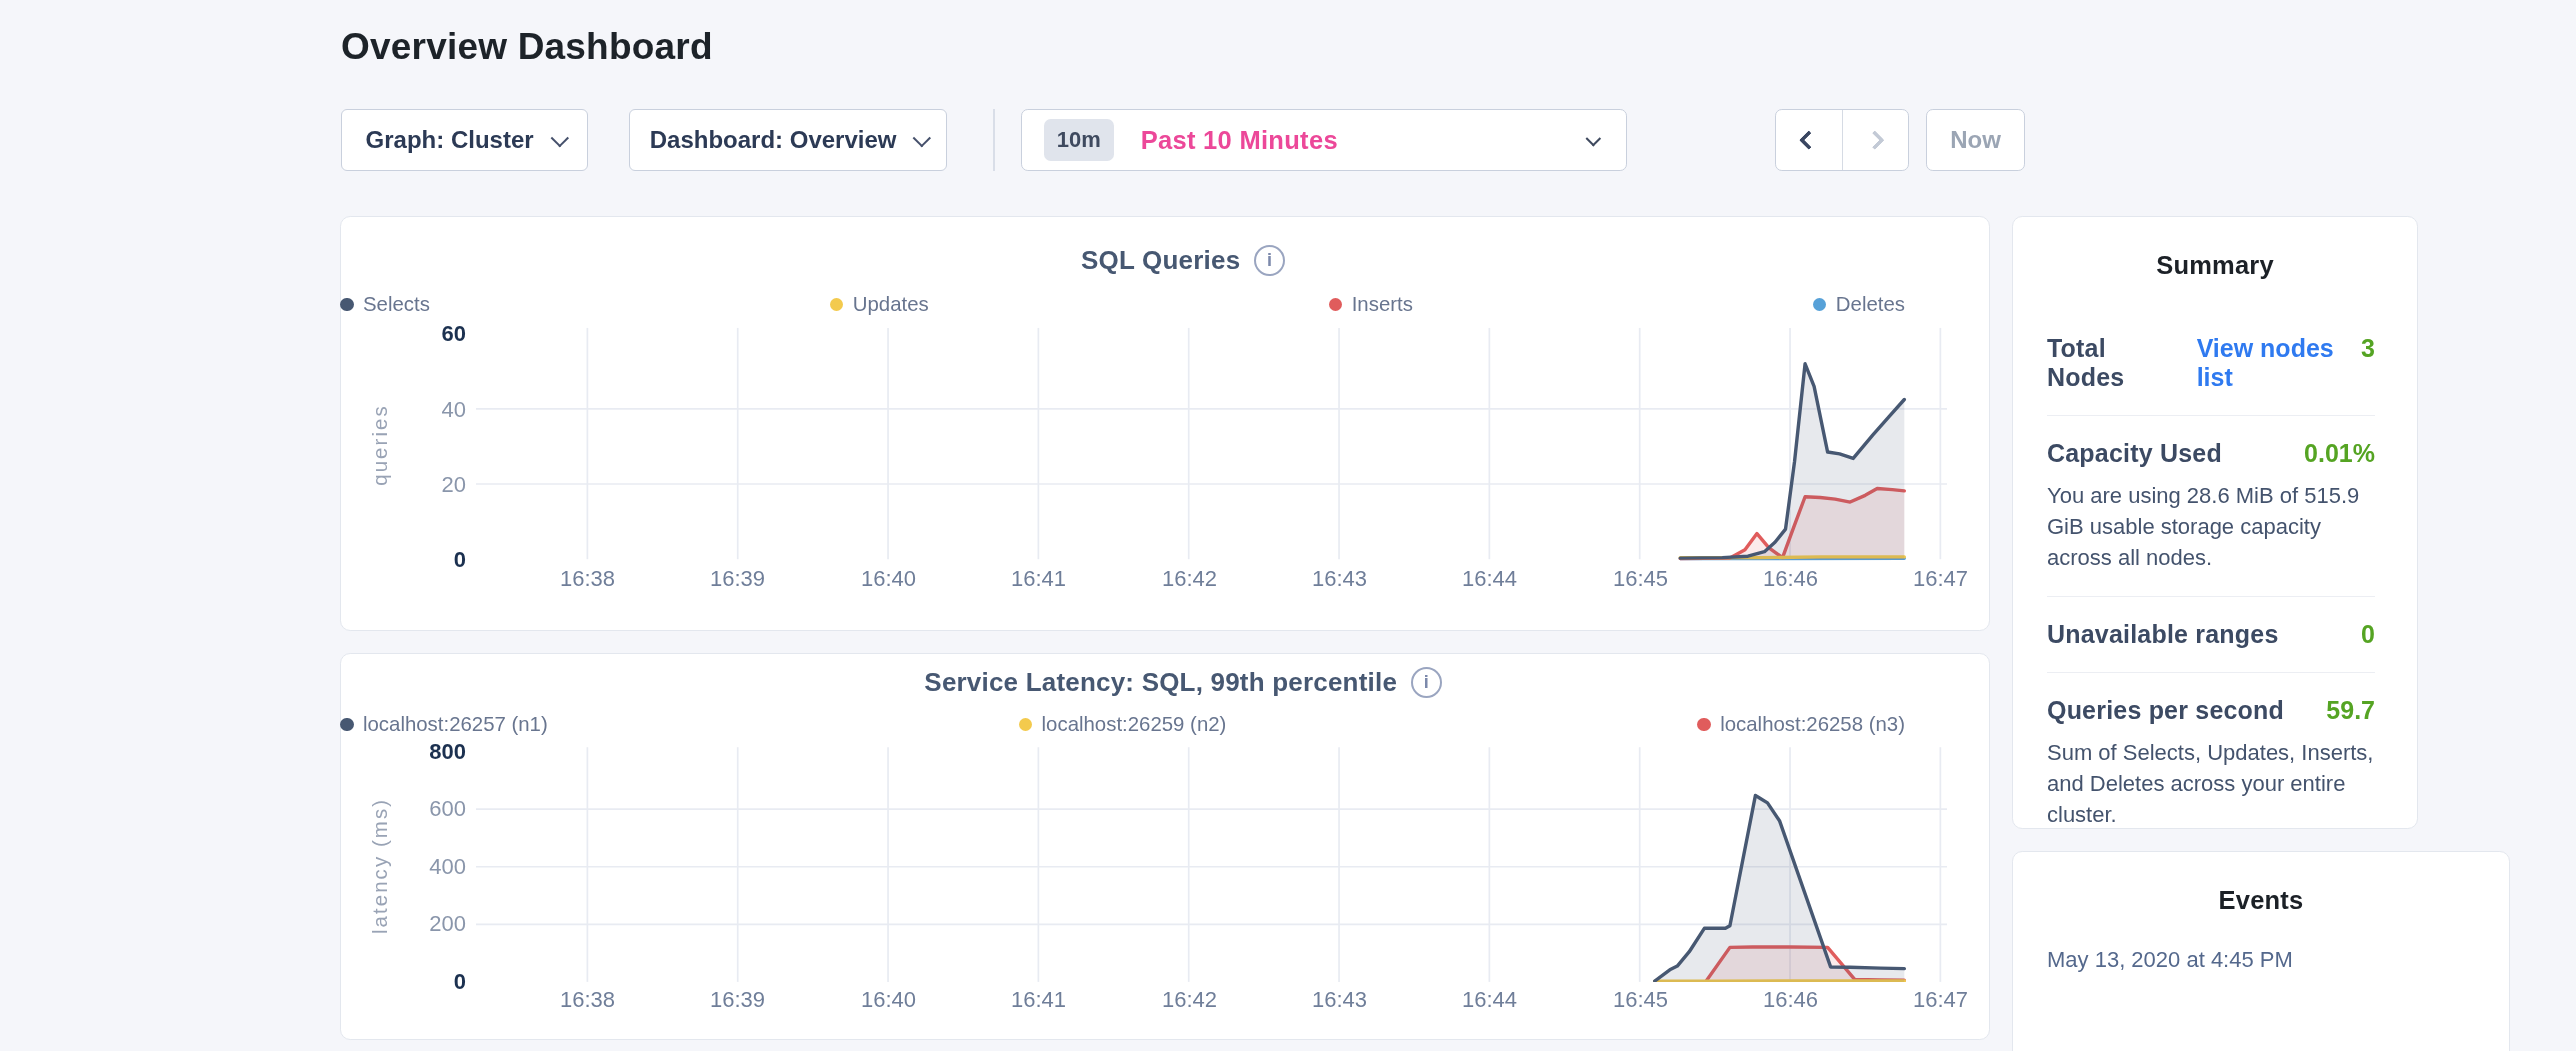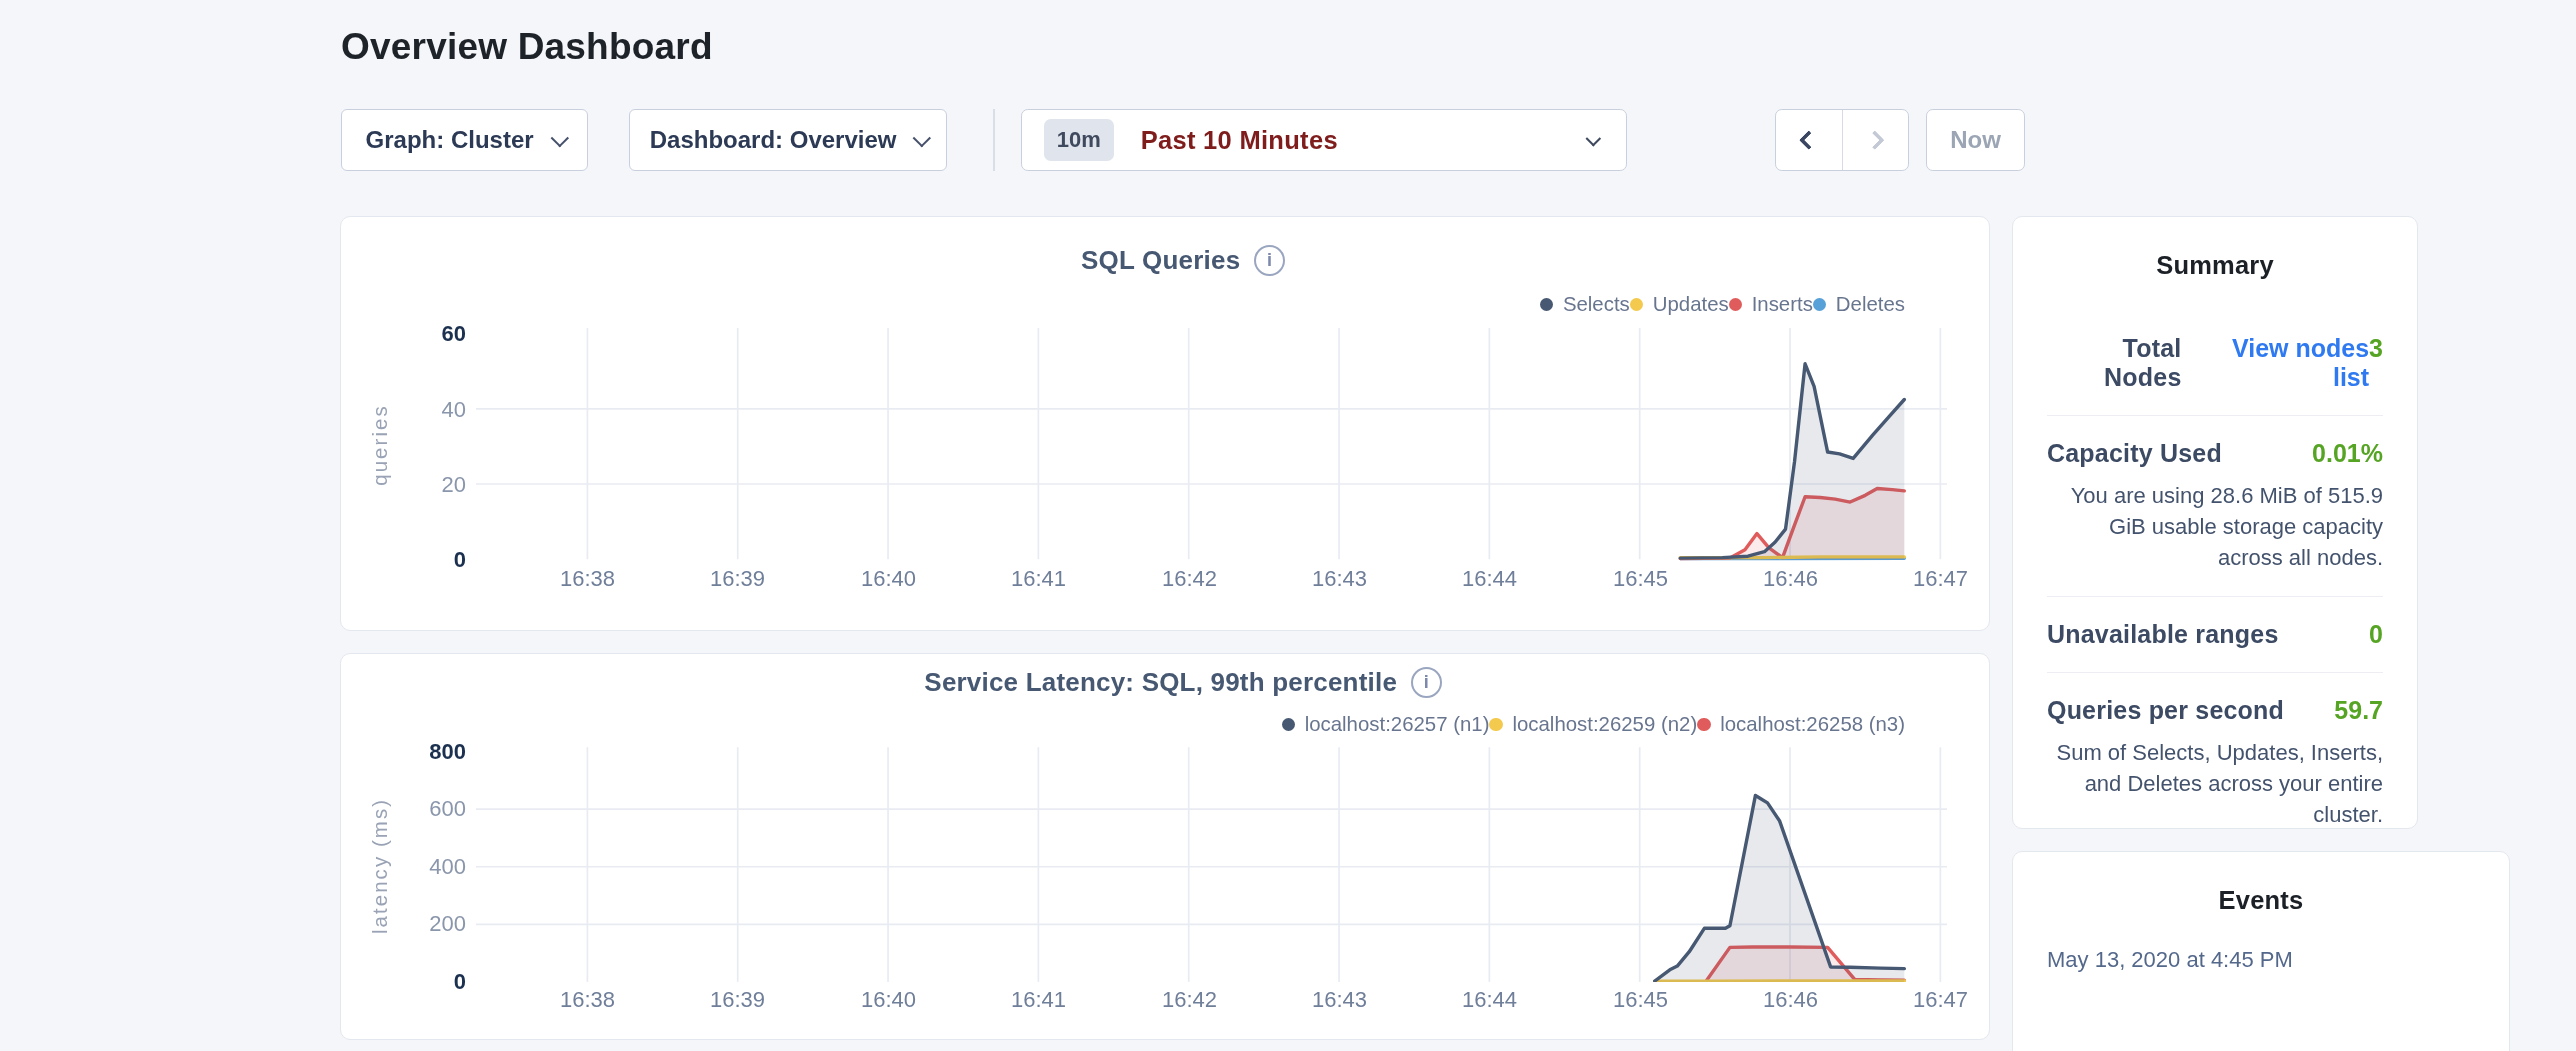--- a/index.html
+++ b/index.html
@@ -24,21 +24,21 @@
   #graph-select { left:341px; width:247px; }
   #dashboard-select { left:629px; width:318px; }
   .chev-down { width:12.8px; height:12.8px; border-right:2.6px solid #45506b; border-bottom:2.6px solid #45506b;
                transform:rotate(45deg) translateY(-3.4px); display:inline-block; }
   .controls-divider { position:absolute; left:993px; top:109px; width:1.7px; height:62px; background:#d9dee8; }
 
   .time-box { position:absolute; left:1021px; top:109px; width:606px; height:62px; background:#fff;
               border:1.7px solid #c9d0dd; border-radius:6.8px; display:flex; align-items:center; cursor:pointer; }
   .time-badge { margin-left:22px; background:#e0e4ec; border-radius:6.8px; padding:7.7px 12.8px; font-size:22px;
                 font-weight:700; color:#3f4a5f; }
-  .time-label { margin-left:27px; font-size:25.5px; font-weight:700; color:#7f1d1d; letter-spacing:0.3px; }
+  .time-label { margin-left:27px; font-size:25.5px; font-weight:700; color:#ec4899; letter-spacing:0.3px; }
   .time-chev { position:absolute; right:29px; width:11px; height:11px; border-right:2.1px solid #3f4a5f;
                border-bottom:2.1px solid #3f4a5f; transform:rotate(45deg) translateY(-2.6px); }
 
   .arrow-group { position:absolute; left:1775px; top:109px; width:134px; height:62px; background:#fff;
                  border:1.7px solid #c9d0dd; border-radius:6.8px; display:flex; }
   .arrow-btn { flex:1; display:flex; align-items:center; justify-content:center; cursor:pointer; }
   .arrow-btn + .arrow-btn { border-left:1.7px solid #d6dbe4; }
   .chev-left { width:13.6px; height:13.6px; border-left:4.3px solid #3a4661; border-bottom:4.3px solid #3a4661;
                transform:rotate(45deg); border-radius:1.7px; }
   .chev-right { width:13.6px; height:13.6px; border-right:4.3px solid #c3cad6; border-top:4.3px solid #c3cad6;
@@ -54,36 +54,36 @@
   #summary-card { left:2012px; top:216px; width:406px; height:613px; }
   #events-card  { left:2012px; top:851px; width:498px; height:238px; }
 
   
   .chart-title-row { position:absolute; left:340px; width:1650px; display:flex; align-items:center;
                      justify-content:center; gap:13.6px;padding-left:36px; }
   #title-row-0 { top:245px; } #title-row-1 { top:667px; }
   .chart-title { font-size:26px; font-weight:700; color:#475872; letter-spacing:0.2px; }
   .info-icon { width:31px; height:31px; border:2.1px solid #9aa5c0; border-radius:50%; color:#7c89ab;
                font-size:18px; font-weight:600; display:flex; align-items:center; justify-content:center; cursor:pointer; }
-  .legend { position:absolute; left:340px; width:1565px; display:flex; justify-content:flex-end; }
+  .legend { position:absolute; left:340px; width:1565px; display:flex; justify-content:space-between; }
   #legend0 { top:293px; } #legend1 { top:713px; }
   .legend-item { display:flex; align-items:center; gap:9.4px; cursor:pointer; }
   .legend-dot { width:13.6px; height:13.6px; border-radius:50%; }
   .legend-label { font-size:20.4px; color:#68758f; }
   .y-axis-title { position:absolute; font-size:20.4px; color:#99a3b5; letter-spacing:2.1px;
                   transform:translate(-50%,-50%) rotate(-90deg); white-space:nowrap; }
   .y-tick { position:absolute; width:128px; text-align:right; font-size:22px; color:#8a96ab; height:27px; line-height:27px; }
   .y-tick.strong { color:#1c3150; font-weight:700; }
   .x-tick { position:absolute; width:119px; text-align:center; font-size:22px; color:#6f7e99; }
   .plot-svg { position:absolute; }
   #plot0 { left:476px; top:321px; } #plot1 { left:476px; top:742px; }
 
   
   .panel-title { text-align:center; font-size:25.5px; font-weight:700; color:#1c2127; margin-top:34px; letter-spacing:0.2px; }
-  #summary-rows { position:absolute; left:34px; right:34px; top:94px;text-align:right; }
+  #summary-rows { position:absolute; left:34px; right:42px; top:94px; }
   .srow { padding:23px 0; border-bottom:1.7px solid #eceef3; }
   .srow:last-child { border-bottom:none; }
   .srow-top { display:flex; align-items:baseline; }
   .srow-label { font-size:25px; font-weight:700; color:#3c4a63; letter-spacing:0.2px; }
   .srow-link { font-size:25px; font-weight:600; color:#2f7af0; margin-left:18.7px; cursor:pointer; text-decoration:none; }
   .srow-value { margin-left:auto; font-size:25px; font-weight:700; color:#55a423; white-space:nowrap; }
   .srow-desc { margin-top:12px; font-size:22px; color:#44536d; line-height:31px; }
 
   
   #events-list { position:absolute; left:34px; right:34px; top:88px; }

